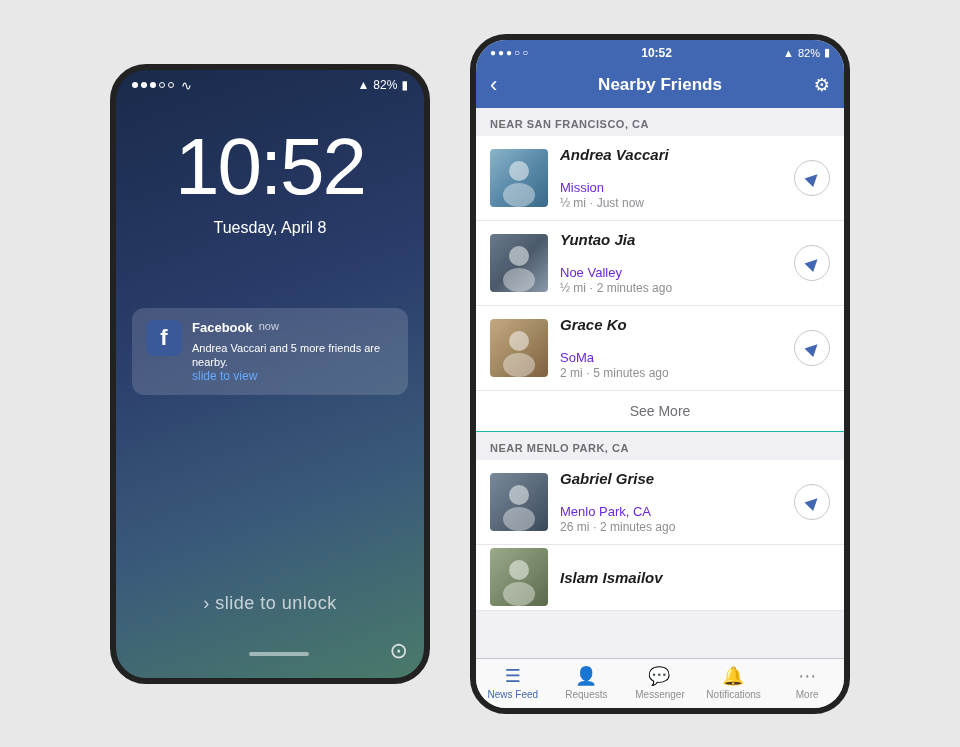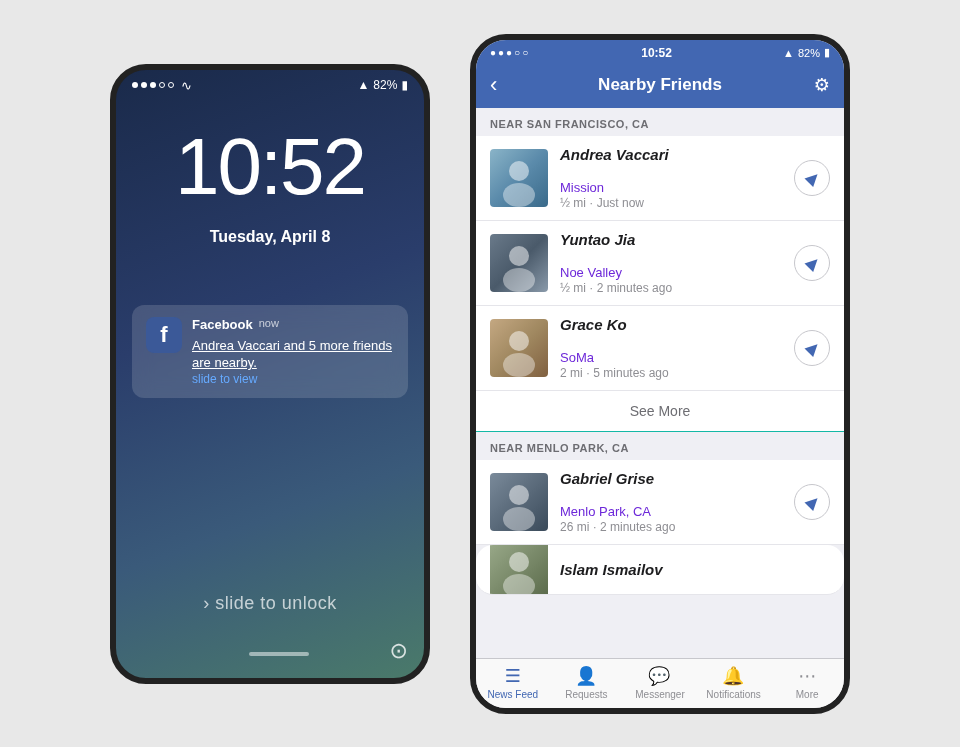--- a/index.html
+++ b/index.html
@@ -66,22 +66,22 @@
       font-size: 80px;
       font-weight: 100;
       color: white;
       letter-spacing: -2px;
       line-height: 1;
     }
 
     .lock-date {
       font-size: 16px;
       color: white;
-      margin-top: 21px;
-      font-weight: 700;
+      margin-top: 12px;
+      font-weight: 400;
     }
 
     .notification-card {
       margin: 20px 16px;
       background: rgba(255,255,255,0.15);
       backdrop-filter: blur(10px);
       border-radius: 12px;
       padding: 12px 14px;
       display: flex;
       align-items: flex-start;
@@ -113,24 +113,23 @@
     }
 
     .notif-time {
       color: rgba(255,255,255,0.7);
       font-size: 11px;
       font-weight: 400;
     }
 
     .notif-body {
       color: white;
-      font-size: 13px;
+      font-size: 11px;
       margin-top: 6px;
       line-height: 1.3;
-      text-decoration: underline;
     }
 
     .notif-slide {
       color: #6af;
       font-size: 12px;
     }
 
     .slide-unlock {
       text-align: center;
       color: rgba(255,255,255,0.7);
@@ -473,21 +472,21 @@
       <div class="friend-info">
         <div class="friend-name">Gabriel Grise</div>
         <div class="friend-location">Menlo Park, CA</div>
         <div class="friend-distance">26 mi · 2 minutes ago</div>
       </div>
       <div class="direction-btn">
         <span style="transform: rotate(-45deg); display:inline-block;">▶</span>
       </div>
     </div>
 
-    <div class="friend-item" style="height:50px; overflow:hidden;border-radius:17px;">
+    <div class="friend-item" style="height:66px; overflow:hidden;">
       <div class="friend-avatar avatar-islam">
         <svg width="58" height="58" viewBox="0 0 58 58">
           <circle cx="29" cy="22" r="10" fill="rgba(255,255,255,0.5)"></circle>
           <ellipse cx="29" cy="46" rx="16" ry="12" fill="rgba(255,255,255,0.4)"></ellipse>
         </svg>
       </div>
       <div class="friend-info">
         <div class="friend-name">Islam Ismailov</div>
       </div>
     </div>

